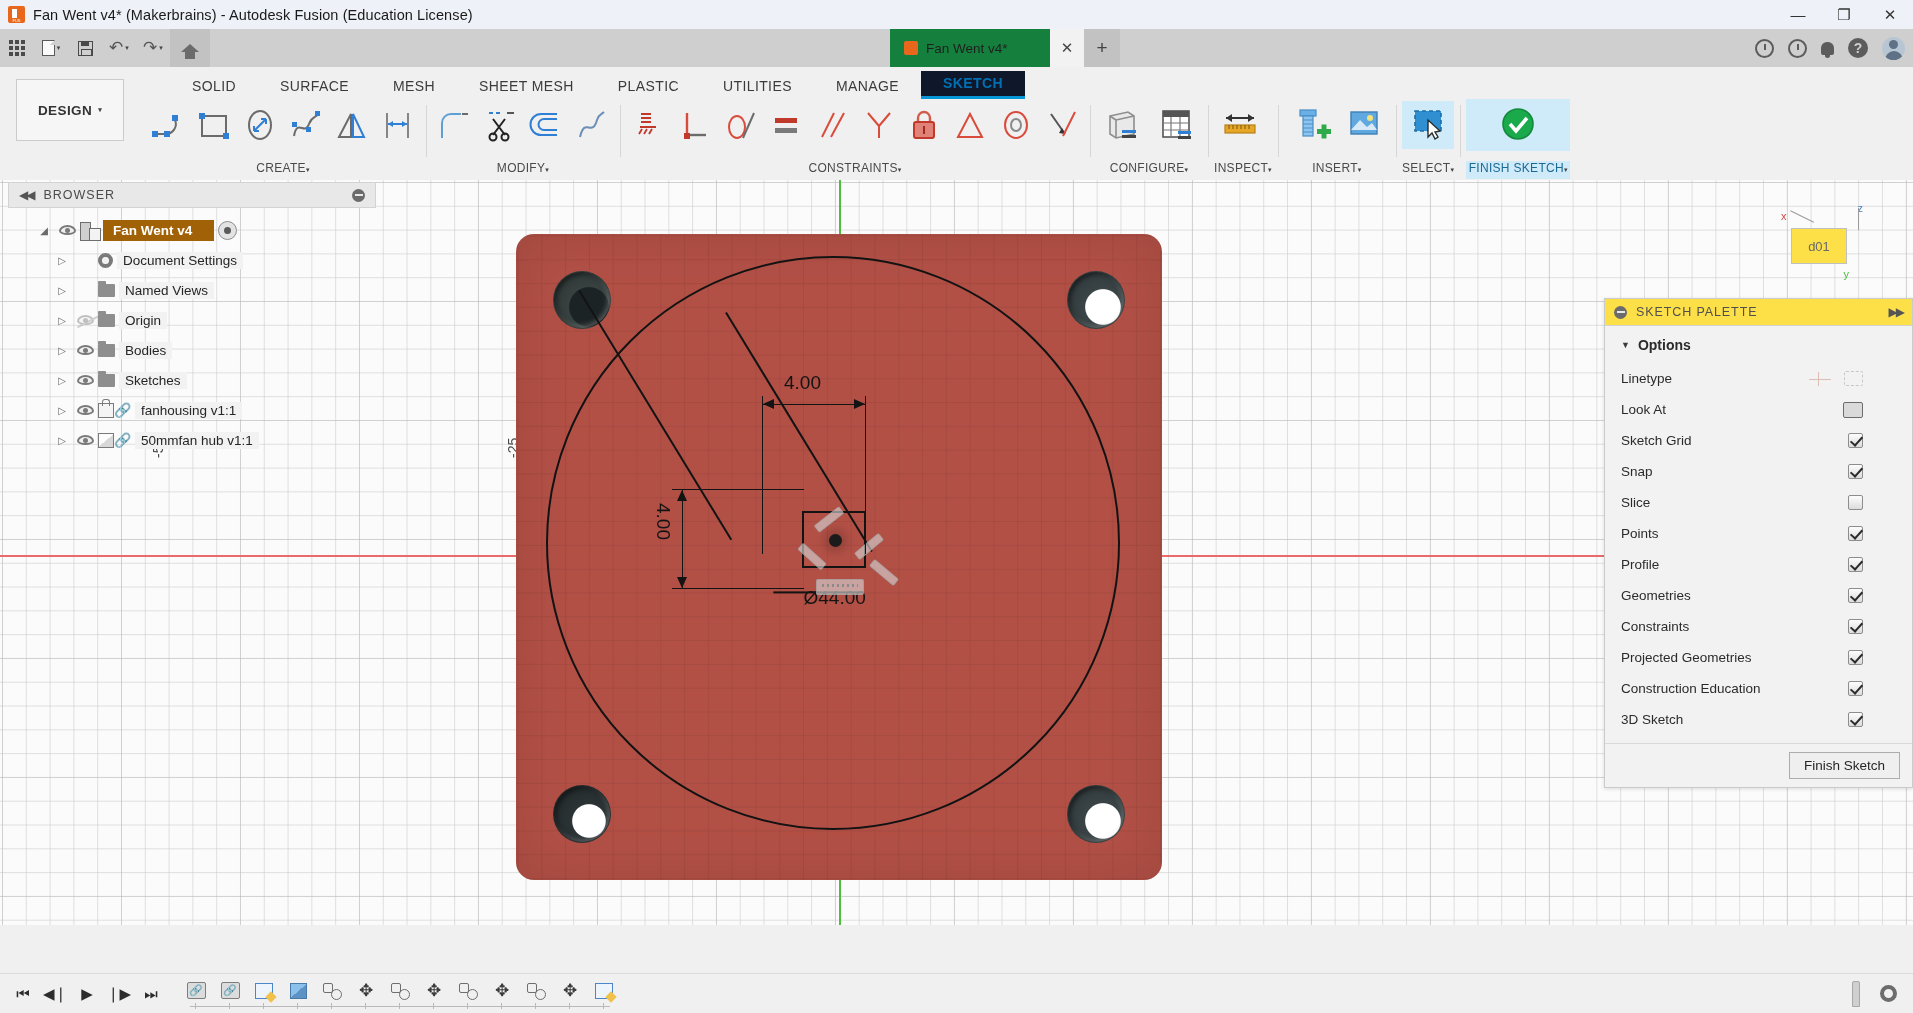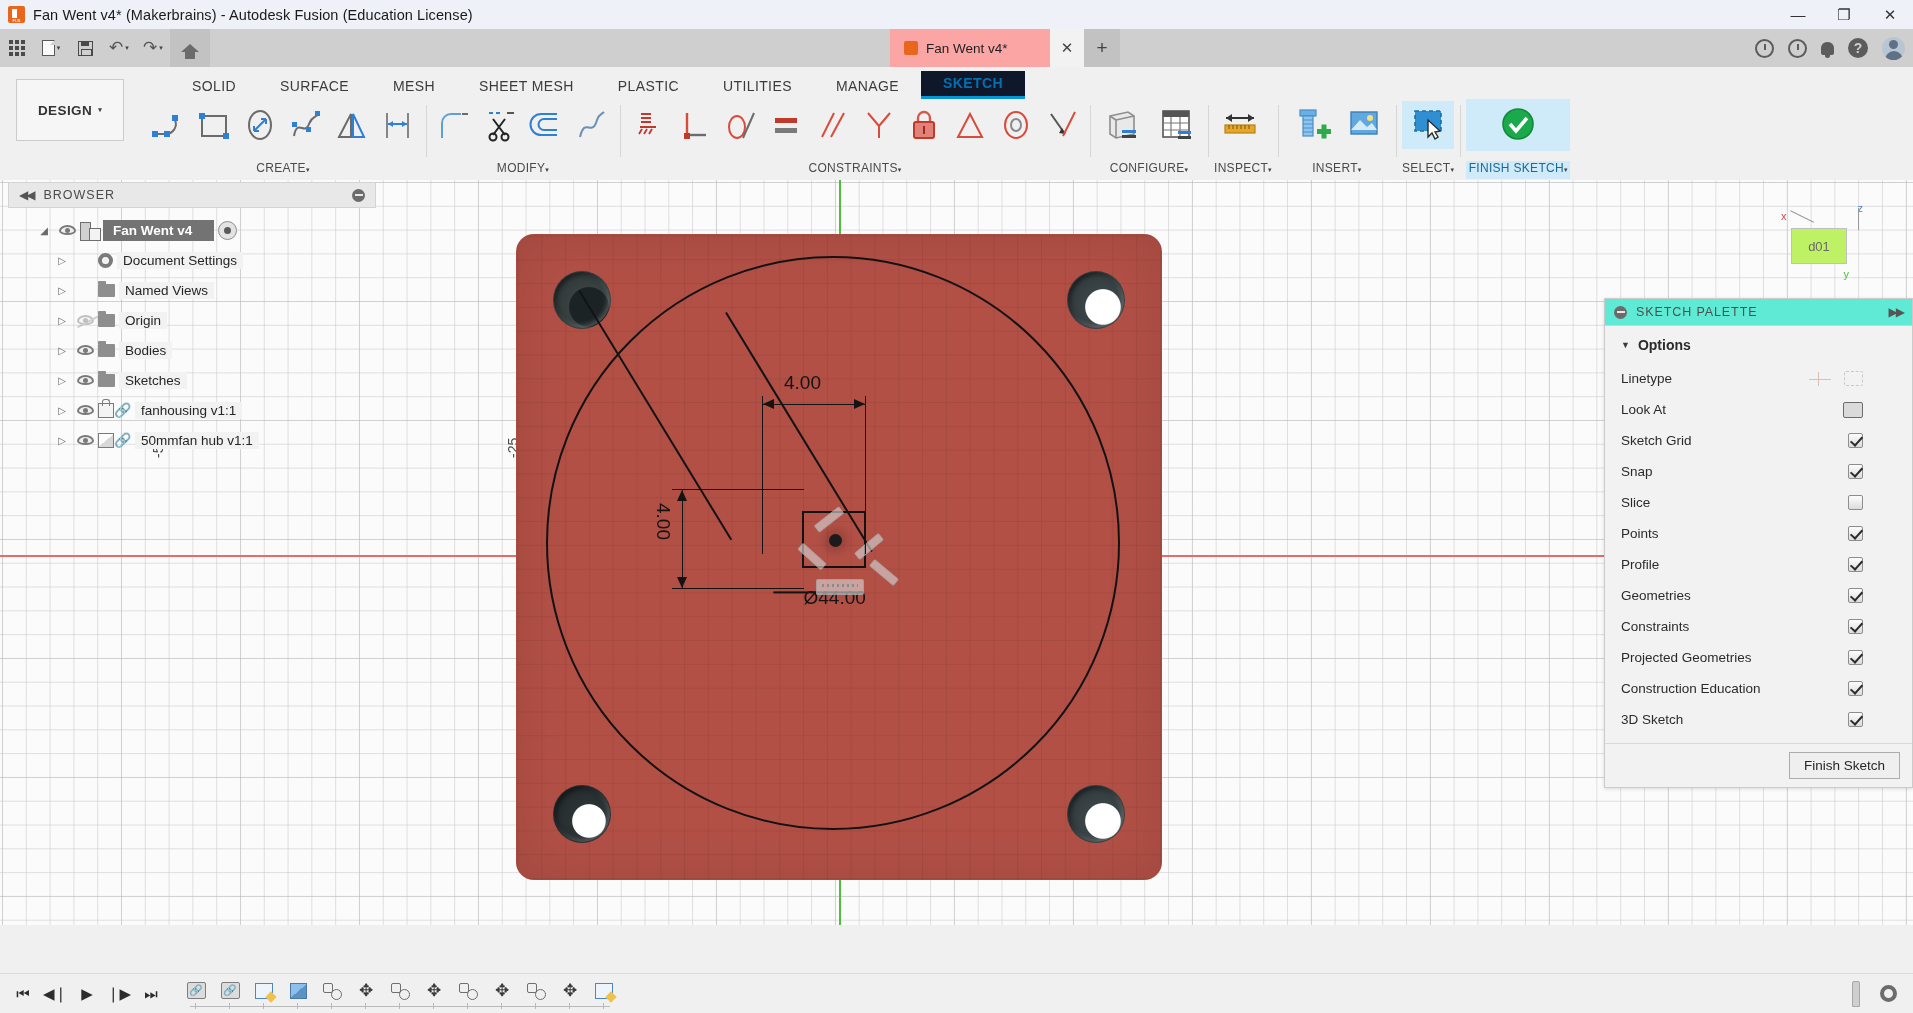--- a/index.html
+++ b/index.html
@@ -47,21 +47,21 @@
   .save-icon{width:15px;height:15px;border:1.7px solid #4a4a4a;position:relative;background:#cfcfcf;}
   .save-icon::before{content:"";position:absolute;left:2.5px;top:-1px;width:8px;height:5px;background:#4a4a4a;}
   .save-icon::after{content:"";position:absolute;left:2px;bottom:0px;width:9px;height:5px;border:1.4px solid #4a4a4a;border-bottom:none;}
   .arrow-u, .arrow-r { font-size:17px; color:#555; line-height:14px; }
   .home-icon { width:0;height:0;border-left:9px solid transparent;border-right:9px solid transparent;
     border-bottom:8px solid #6b6b6b; position:relative;}
   .home-icon::after{content:"";position:absolute;left:-5px;top:8px;width:10px;height:7px;background:#6b6b6b;}
 
   .tabstrip { position:absolute; left:890px; top:29px; height:38px; display:flex; align-items:stretch; }
   .doctab {
-    background:#fca5a5; height:38px; padding:0 16px 0 14px; display:flex; align-items:center; gap:8px;
+    background:#15803d; height:38px; padding:0 16px 0 14px; display:flex; align-items:center; gap:8px;
     font-size:13.5px; color:#1f1f1f; min-width:160px;
   }
   .doctab .fusion-mini{width:14px;height:14px;background:#e8671c;border-radius:2px;}
   .tab-close { width:34px; display:flex;align-items:center;justify-content:center;color:#444;font-size:15px;background:#f2f2f2;}
   .tab-plus { width:36px; display:flex;align-items:center;justify-content:center;color:#444;font-size:19px;background:#c2c2c2;}
   .qat-right { position:absolute; right:8px; top:29px; height:38px; display:flex; align-items:center; gap:14px; }
   .circ-icon { width:19px;height:19px;border-radius:50%;border:2.4px solid #5c5c5c; position:relative;}
   .circ-icon::after{content:"";position:absolute;left:7px;top:3px;width:2px;height:6px;background:#5c5c5c;}
   .bell { width:13px;height:13px;border-radius:6px 6px 2px 2px;background:#5c5c5c;position:relative;}
   .bell::after{content:"";position:absolute;left:4px;top:13px;width:5px;height:3px;background:#5c5c5c;border-radius:0 0 3px 3px;}
@@ -112,21 +112,21 @@
   .eye-off .eye-shape::before{content:"";position:absolute;left:-3px;top:4px;width:23px;height:1.6px;background:#9a9a9a;transform:rotate(-28deg);}
   .folder{width:17px;height:13px;background:#8e8e8e;border-radius:1px;position:relative;}
   .folder::before{content:"";position:absolute;left:0;top:-3px;width:8px;height:3px;background:#8e8e8e;border-radius:1px 1px 0 0;}
   .gear{width:15px;height:15px;border-radius:50%;border:4px solid #7a7a7a;position:relative;}
   .gear::after{content:"";position:absolute;left:1px;top:1px;width:5px;height:5px;border-radius:50%;background:#f0f0f0;}
   .cube{width:16px;height:15px;background:linear-gradient(140deg,#fdfdfd 50%,#d8d8d8 50%);border:1.4px solid #7a7a7a;}
   .cube-anchor{width:16px;height:15px;background:#f4f4f4;border:1.4px solid #7a7a7a;position:relative;}
   .cube-anchor::after{content:"";position:absolute;left:3px;top:-5px;width:6px;height:6px;border:1.4px solid #7a7a7a;border-bottom:none;border-radius:3px 3px 0 0;}
   .link-ic{width:17px;color:#6a6a6a;font-size:14px;text-align:center;}
   .tlabel { padding:1px 6px; background:#f2f2f2; margin-left:4px; }
-  .tnode.root .tlabel { background:#737373; color:#fff; font-weight:bold; padding:3px 22px 3px 10px; }
+  .tnode.root .tlabel { background:#a16207; color:#fff; font-weight:bold; padding:3px 22px 3px 10px; }
   .root-badge{width:19px;height:19px;border-radius:50%;background:#e3e3e3;border:1.5px solid #8d8d8d;
     display:flex;align-items:center;justify-content:center;margin-left:4px;}
   .root-badge i{width:7px;height:7px;border-radius:50%;background:#5a5a5a;display:block;}
   .comp-ic{width:19px;height:17px;position:relative;}
   .comp-ic::before{content:"";position:absolute;left:0;top:0;width:9px;height:17px;background:#d0d0d0;border:1.4px solid #6e6e6e;}
   .comp-ic::after{content:"";position:absolute;left:9px;top:6px;width:10px;height:11px;background:#f3f3f3;border:1.4px solid #6e6e6e;}
 
   .comments {
     position:absolute; left:8px; top:925px; width:368px; height:28px; background:#e8e8e8; border:1px solid #d3d3d3;
     display:flex; align-items:center; padding:0 12px; font-size:12.5px; color:#4b4b4b; letter-spacing:1px;
@@ -208,33 +208,33 @@
   .cons-glyph.g1 { left:297px; top:281px; width:32px; height:9px; transform:rotate(-38deg); }
   .cons-glyph.g2 { left:280px; top:318px; width:32px; height:9px; transform:rotate(42deg); }
   .cons-glyph.g3 { left:337px; top:308px; width:32px; height:9px; transform:rotate(-40deg); }
   .cons-glyph.g4 { left:352px; top:334px; width:32px; height:9px; transform:rotate(40deg); }
   .cons-glyph.g5 { left:300px; top:345px; width:48px; height:16px; }
   .cons-glyph.g5::after{content:"";position:absolute;left:5px;top:4px;right:5px;height:3px;
     background:repeating-linear-gradient(100deg,#8b8b8b 0 2px,transparent 2px 5px);}
 
   
   .viewcube { position:absolute; right:48px; top:22px; width:84px; height:78px; }
-  .vc-box { position:absolute; left:10px; top:26px; width:56px; height:36px; background:#bef264;
+  .vc-box { position:absolute; left:10px; top:26px; width:56px; height:36px; background:#fde047;
     border:1px solid #c0c0c0; display:flex; align-items:center; justify-content:center;
     font-size:13px; color:#6a6a6a; }
   .vc-ax { position:absolute; font-size:11px; }
   .vc-ax.x { left:0px; top:8px; color:#d04a4a; }
   .vc-ax.z { right:2px; top:0px; color:#4a82d0; }
   .vc-ax.y { right:16px; bottom:0px; color:#4fbe3f; }
   .vc-line { position:absolute; background:#9a9a9a; }
 
   
   .palette { position:absolute; left:1604px; top:298px; width:309px; background:#f2f2f2;
     border:1px solid #cbcbcb; box-shadow:0 1px 4px rgba(0,0,0,.13); }
-  .pal-head { height:27px; background:#5eead4; border-bottom:1px solid #d2d2d2;
+  .pal-head { height:27px; background:#fde047; border-bottom:1px solid #d2d2d2;
     display:flex; align-items:center; gap:9px; padding:0 9px; font-size:12.5px; color:#4f4f4f; letter-spacing:.9px; }
   .pal-dbl { margin-left:auto; color:#555; font-size:12px; letter-spacing:-2px; }
   .pal-section { padding:11px 0 8px; }
   .pal-title { display:flex; align-items:center; gap:8px; padding:0 16px 10px; font-size:14px; font-weight:bold; color:#2b2b2b; }
   .pal-title .tri { font-size:9px; color:#3b3b3b; }
   .pal-row { display:flex; align-items:center; height:31px; padding:0 16px; font-size:13.5px; color:#2b2b2b; }
   .pal-row .ctrl { margin-left:auto; display:flex; align-items:center; gap:13px; margin-right:33px; }
   .chk { width:15px;height:15px; border:1.4px solid #8d8d8d; border-radius:2px;
     background:linear-gradient(#fdfdfd,#dcdcdc); position:relative; }
   .chk.on::after { content:""; position:absolute; left:4px; top:0px; width:5px; height:10px;

